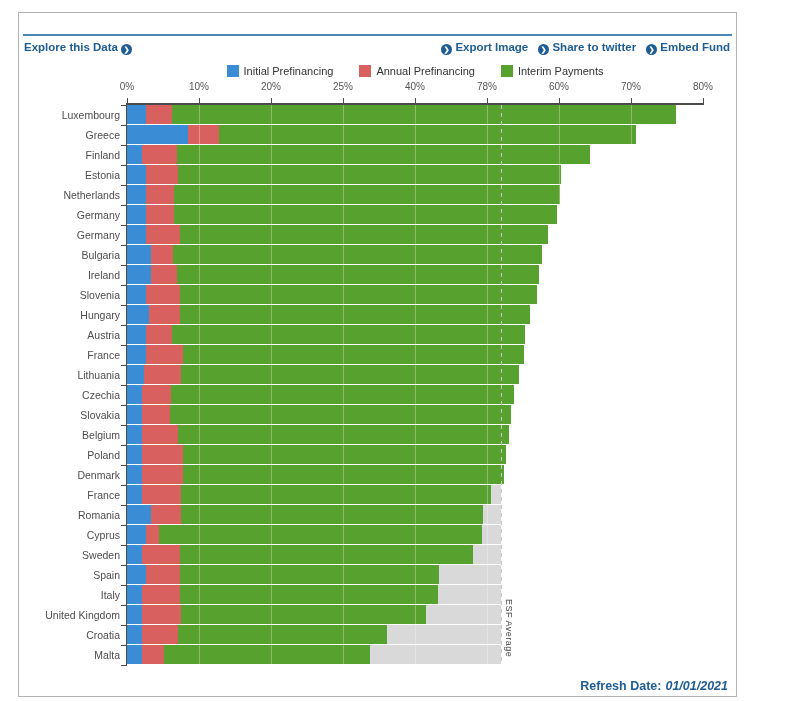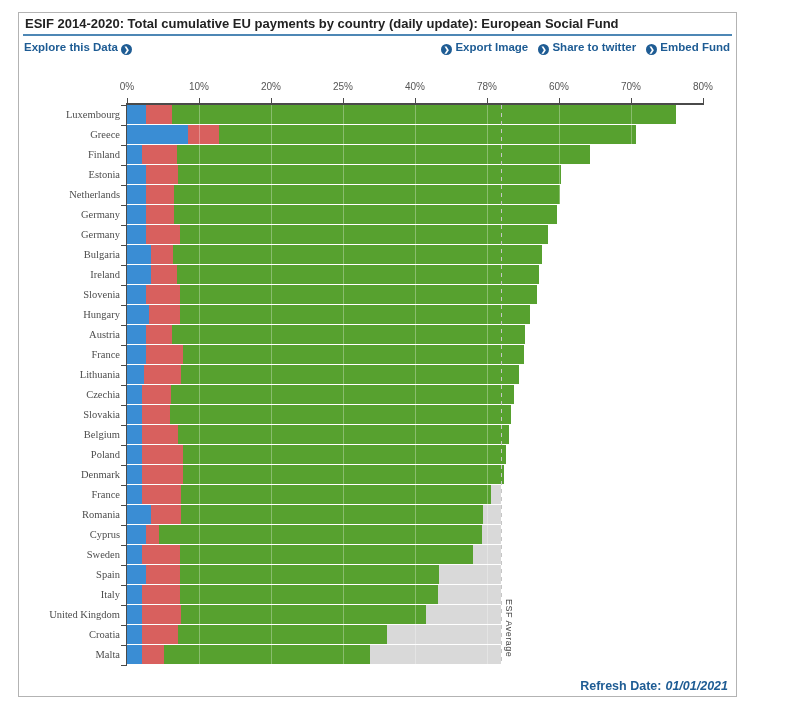--- a/index.html
+++ b/index.html
@@ -20,21 +20,21 @@
   .legend { position:absolute; top:52px; left:108px; width:576px; display:flex;
             justify-content:center; gap:26px; font-size:11px; color:#333; }
   .legend-item { display:flex; align-items:center; gap:5px; cursor:pointer; }
   .swatch { width:12px; height:12px; display:inline-block; }
   .xaxis-label { position:absolute; top:68px; transform:translateX(-50%);
                  font-size:10px; color:#555; }
   .xaxis-tick { position:absolute; top:85px; width:1px; height:6px; background:#4a4a4a; }
   .axis-top { position:absolute; top:90px; left:107px; width:578px; height:2px; background:#4a4a4a; }
   .axis-left { position:absolute; left:107px; top:90px; width:1px; height:563px; background:#4a4a4a; }
   .cat-tick { position:absolute; left:102px; width:5px; height:1px; background:#4a4a4a; }
-  .labels-col { position:absolute; left:0; top:92px; width:101px;font-family:Liberation Serif, serif; }
+  .labels-col { position:absolute; left:0; top:92px; width:101px; }
   .country-label { height:20px; line-height:20px; text-align:right; font-size:10.5px; color:#4d4d4d; }
   .plot { position:absolute; left:108px; top:92px; width:576px; height:560px; background:#fff; }
   .row { position:absolute; left:0; width:576px; height:20px; }
   .bar { position:absolute; left:0; top:0; height:19px; display:flex; z-index:2; }
   .seg { height:19px; display:inline-block; }
   .grey { position:absolute; top:0; height:19px; background:#d9d9d9; z-index:1; }
   .gridline { position:absolute; top:0; width:1px; height:560px;
               background:rgba(255,255,255,0.3); z-index:4; }
   .avg-line { position:absolute; top:0; width:1px; height:560px; z-index:6;
               background:repeating-linear-gradient(180deg,#c6c6c6 0 4px,transparent 4px 8px); }
@@ -42,21 +42,20 @@
                color:#444; letter-spacing:0.5px; }
   .footer { position:absolute; top:666px; right:8px; font-size:12.5px; font-weight:bold; color:#1e5c94; }
   .footer .date { font-style:italic; margin-left:4px; }
 </style>
 </head>
 <body>
 
 <div class="page">
   <div class="box">
 
-    <div class="title">ESIF 2014-2020: Total cumulative EU payments by country (daily update): European Social Fund</div>
     <div class="title-rule"></div>
 
     <div class="links-row">
       <span class="link">
         <span>Explore this Data</span>
         <span class="circle-icon">❯</span>
       </span>
       <span class="links-right">
         <span class="link">
           <span class="circle-icon">❯</span>
@@ -66,20 +65,34 @@
           <span class="circle-icon">❯</span>
           <span>Share to twitter</span>
         </span>
         <span class="link">
           <span class="circle-icon">❯</span>
           <span>Embed Fund</span>
         </span>
       </span>
     </div>
 
+    <div class="legend" id="legend">
+        <span class="legend-item">
+          <span class="swatch" style="background: rgb(58, 141, 212);"></span>
+          <span>Initial Prefinancing</span>
+        </span>
+        <span class="legend-item">
+          <span class="swatch" style="background: rgb(216, 96, 94);"></span>
+          <span>Annual Prefinancing</span>
+        </span>
+        <span class="legend-item">
+          <span class="swatch" style="background: rgb(87, 161, 47);"></span>
+          <span>Interim Payments</span>
+        </span>
+      </div>
 
     <div id="xaxis">
         <span class="xaxis-label" style="left: 108px;">0%</span>
         <span class="xaxis-tick" style="left: 108px;"></span>
         <span class="xaxis-label" style="left: 180px;">10%</span>
         <span class="xaxis-tick" style="left: 180px;"></span>
         <span class="xaxis-label" style="left: 252px;">20%</span>
         <span class="xaxis-tick" style="left: 252px;"></span>
         <span class="xaxis-label" style="left: 324px;">25%</span>
         <span class="xaxis-tick" style="left: 324px;"></span>

